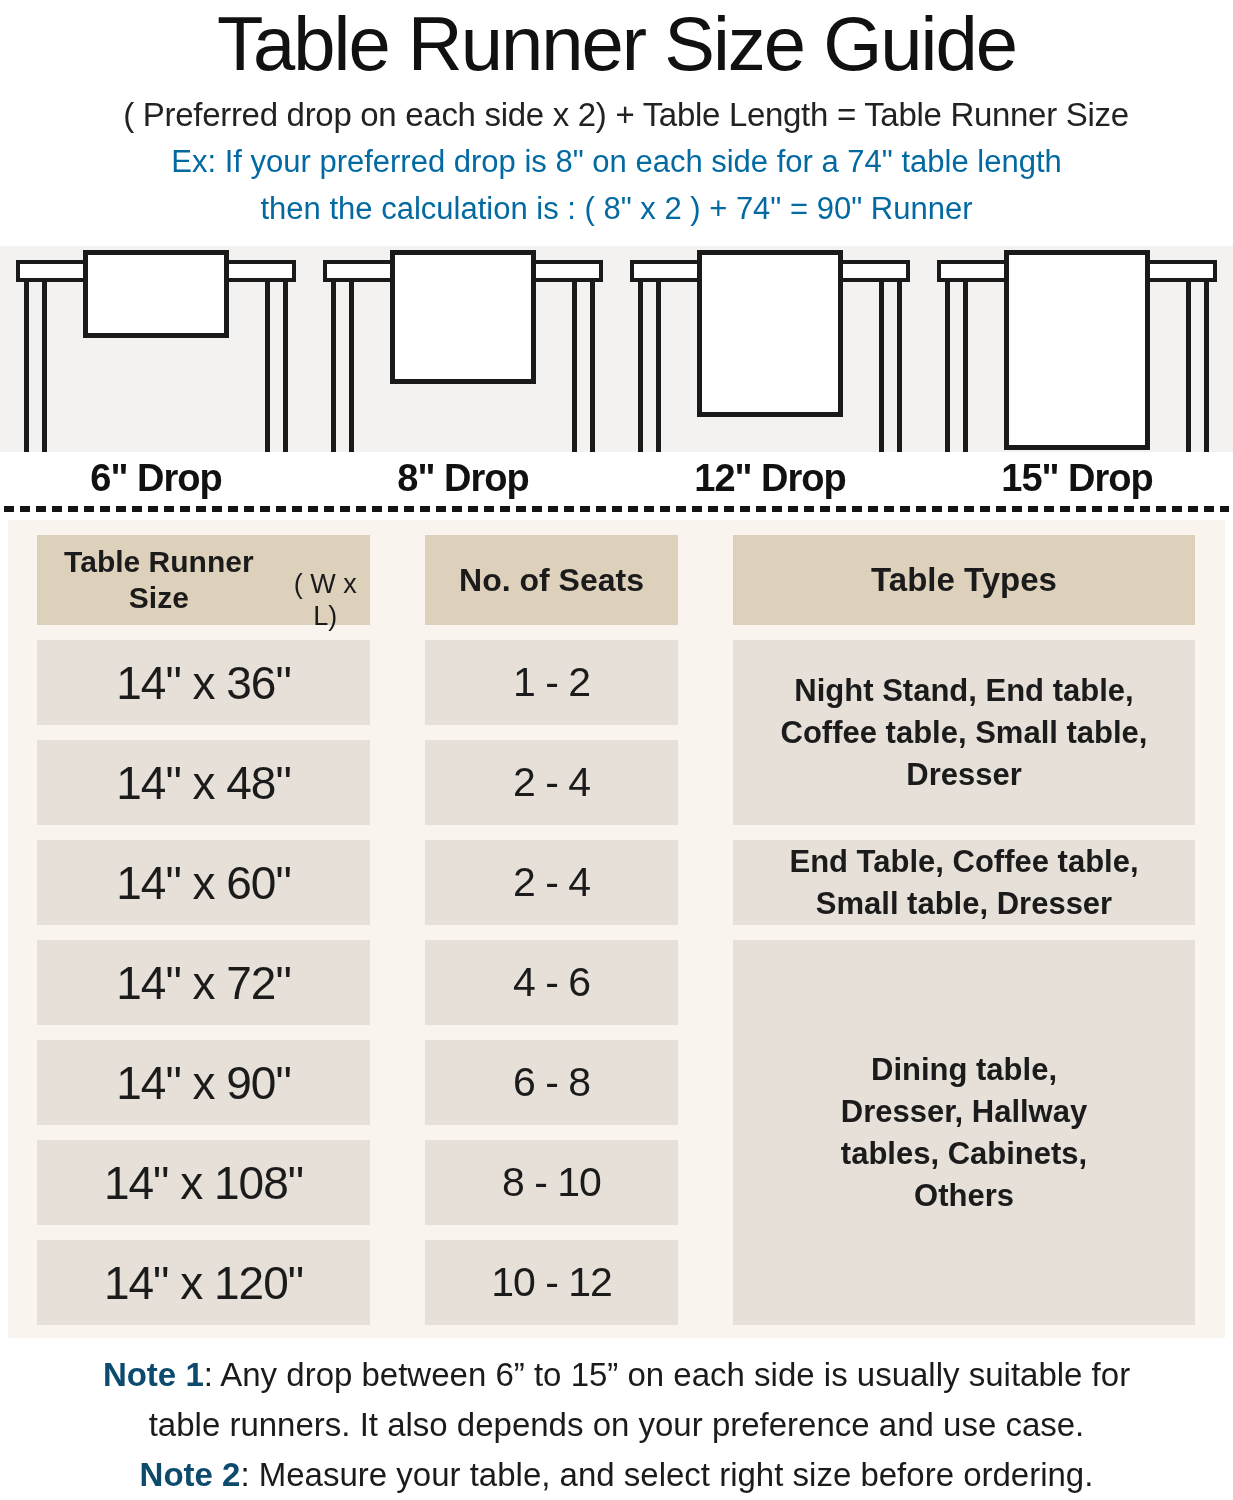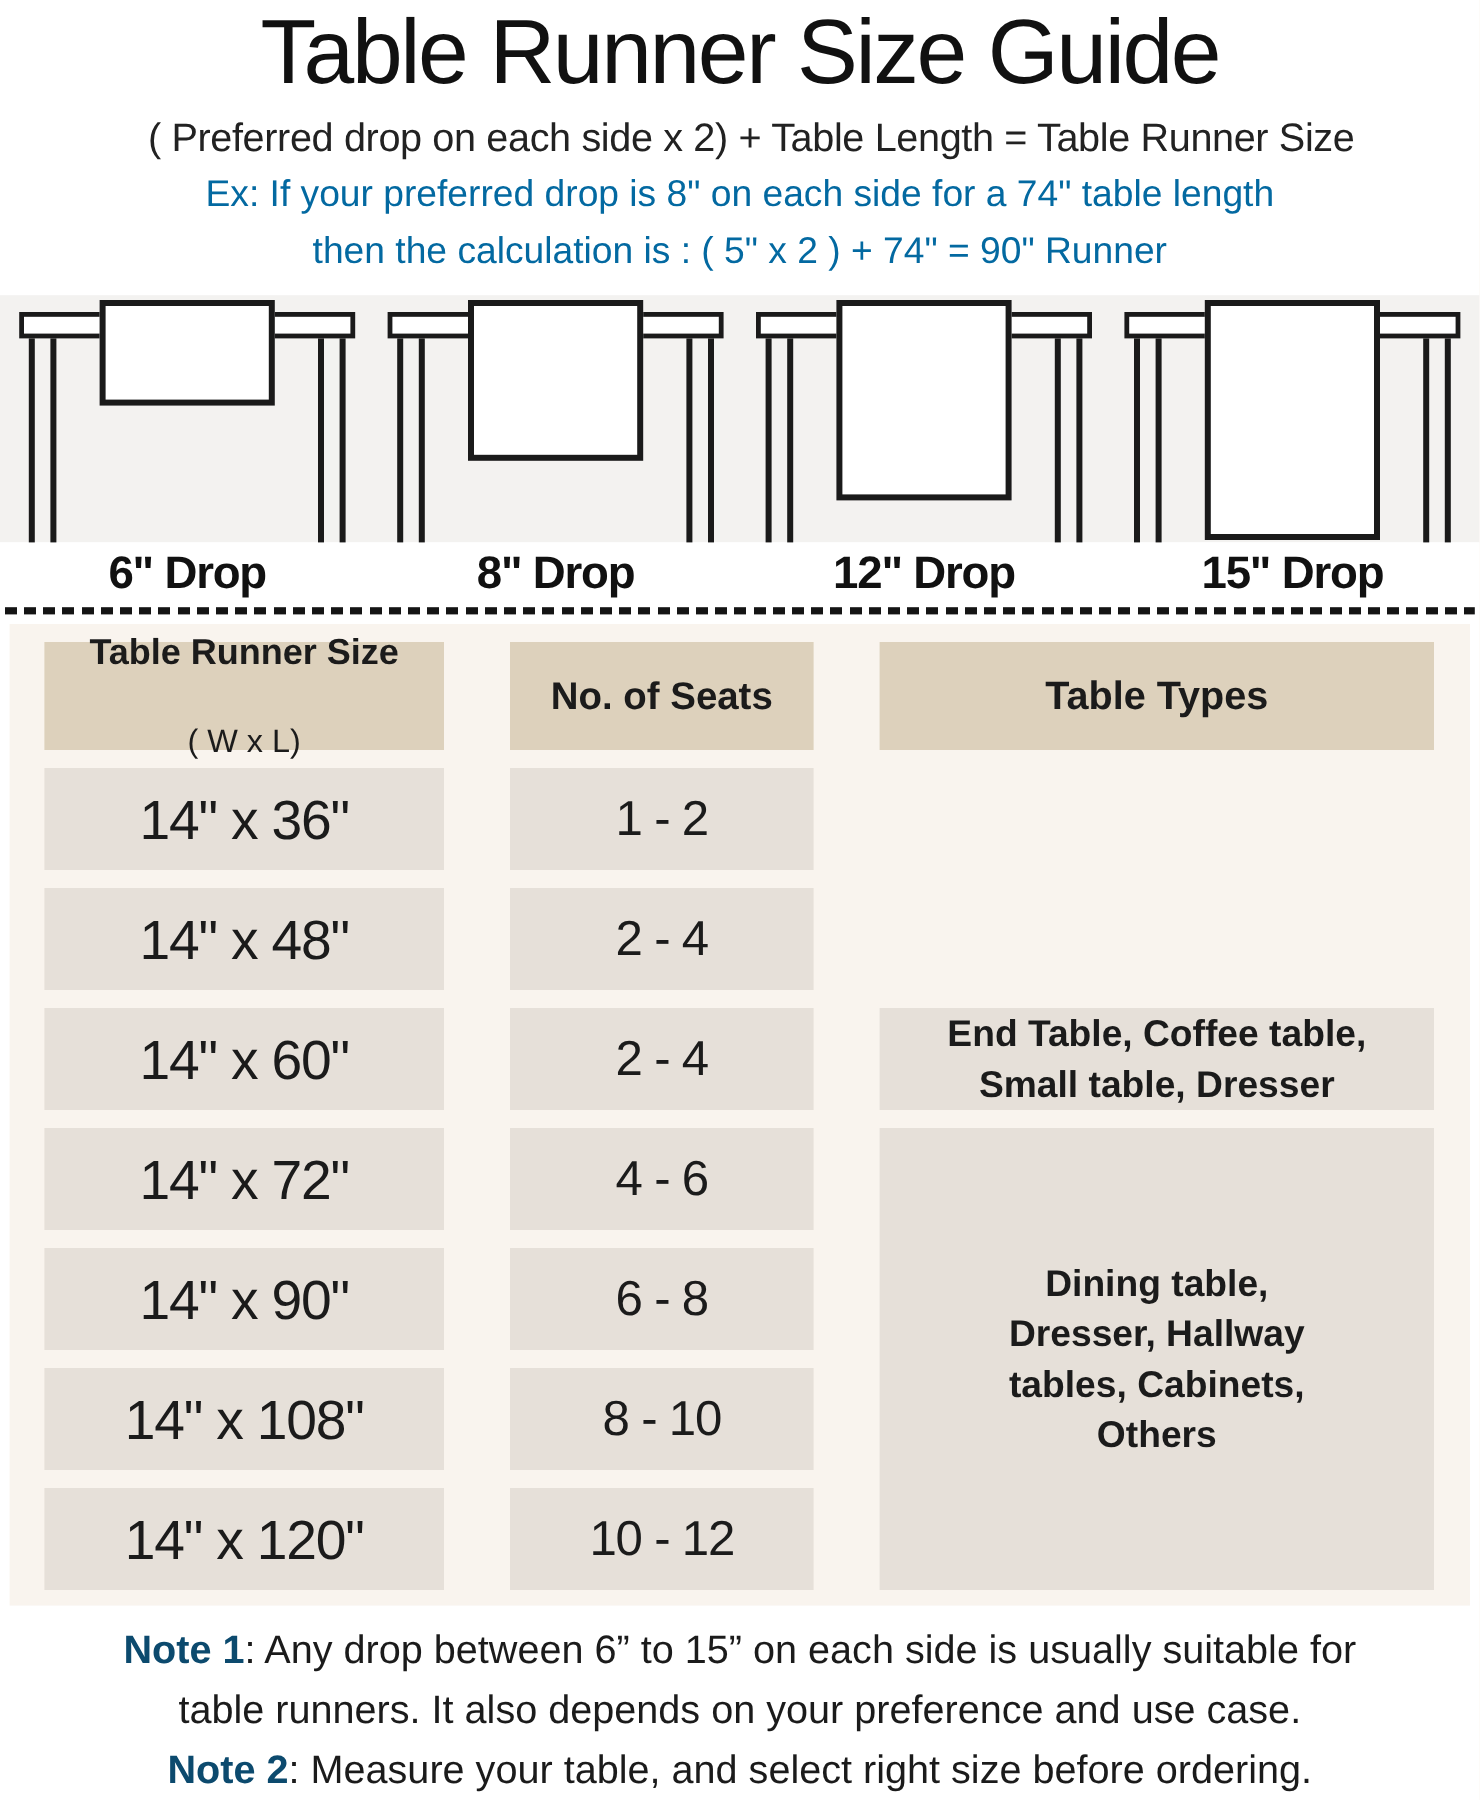--- a/index.html
+++ b/index.html
@@ -89,21 +89,21 @@
     padding:15px 0 13px 29px;
   }
   .grid {
     display:grid;
     grid-template-columns:333px 253px 462px;
     column-gap:55px;
     grid-template-rows:90px repeat(7,85px);
     row-gap:15px;
   }
   .cell {
-    display:flex; flex-direction:column;
+    display:flex; flex-direction:row;
     align-items:center; justify-content:center;
     text-align:center;
   }
   .head { background:#ddd1bc; font-weight:bold; }
   .body-cell { background:#e6e0d9; }
 
   .hc1 { grid-column:1; grid-row:1; font-size:30px; line-height:36px; }
   .hc1 .sub { font-weight:normal; font-size:27px; line-height:32px;margin-top:40px; }
   .hc2 { grid-column:2; grid-row:1; font-size:32px; }
   .hc3 { grid-column:3; grid-row:1; font-size:33px; }
@@ -128,21 +128,21 @@
   }
   .notes p { margin:0; }
   .notes strong { font-weight:bold; color:#0c4a6e; }
 </style>
 </head>
 <body>
 
 <h1 class="title">Table Runner Size Guide</h1>
 <p class="formula">( Preferred drop on each side x 2) + Table Length = Table Runner Size</p>
 <p class="example-line">Ex: If your preferred drop is 8" on each side for a 74" table length</p>
-<p class="example-line">then the calculation is : ( 5" x 2 ) + 74" = 90" Runner</p>
+<p class="example-line">then the calculation is : ( 8" x 2 ) + 74" = 90" Runner</p>
 
 <div class="figures">
   <div class="figure drop-6">
     <div class="tabletop"></div>
     <div class="leg leg-1"></div>
     <div class="leg leg-2"></div>
     <div class="leg leg-3"></div>
     <div class="leg leg-4"></div>
     <div class="runner"></div>
   </div>
@@ -200,20 +200,21 @@
     <div class="cell body-cell size-cell r7">14" x 120"</div>
 
     <div class="cell body-cell seats-cell r1">1 - 2</div>
     <div class="cell body-cell seats-cell r2">2 - 4</div>
     <div class="cell body-cell seats-cell r3">2 - 4</div>
     <div class="cell body-cell seats-cell r4">4 - 6</div>
     <div class="cell body-cell seats-cell r5">6 - 8</div>
     <div class="cell body-cell seats-cell r6">8 - 10</div>
     <div class="cell body-cell seats-cell r7">10 - 12</div>
 
+    <div class="cell body-cell types-cell types-a">Night Stand, End table, Coffee table, Small table, Dresser</div>
     <div class="cell body-cell types-cell types-b">End Table, Coffee table, Small table, Dresser</div>
     <div class="cell body-cell types-cell types-c">Dining table, Dresser, Hallway tables, Cabinets, Others</div>
 
   </div>
 </div>
 
 <div class="notes">
   <p><strong>Note 1</strong><span>: Any drop between 6” to 15” on each side is usually suitable for</span></p>
   <p>table runners. It also depends on your preference and use case.</p>
   <p><strong>Note 2</strong><span>: Measure your table, and select right size before ordering.</span></p>

